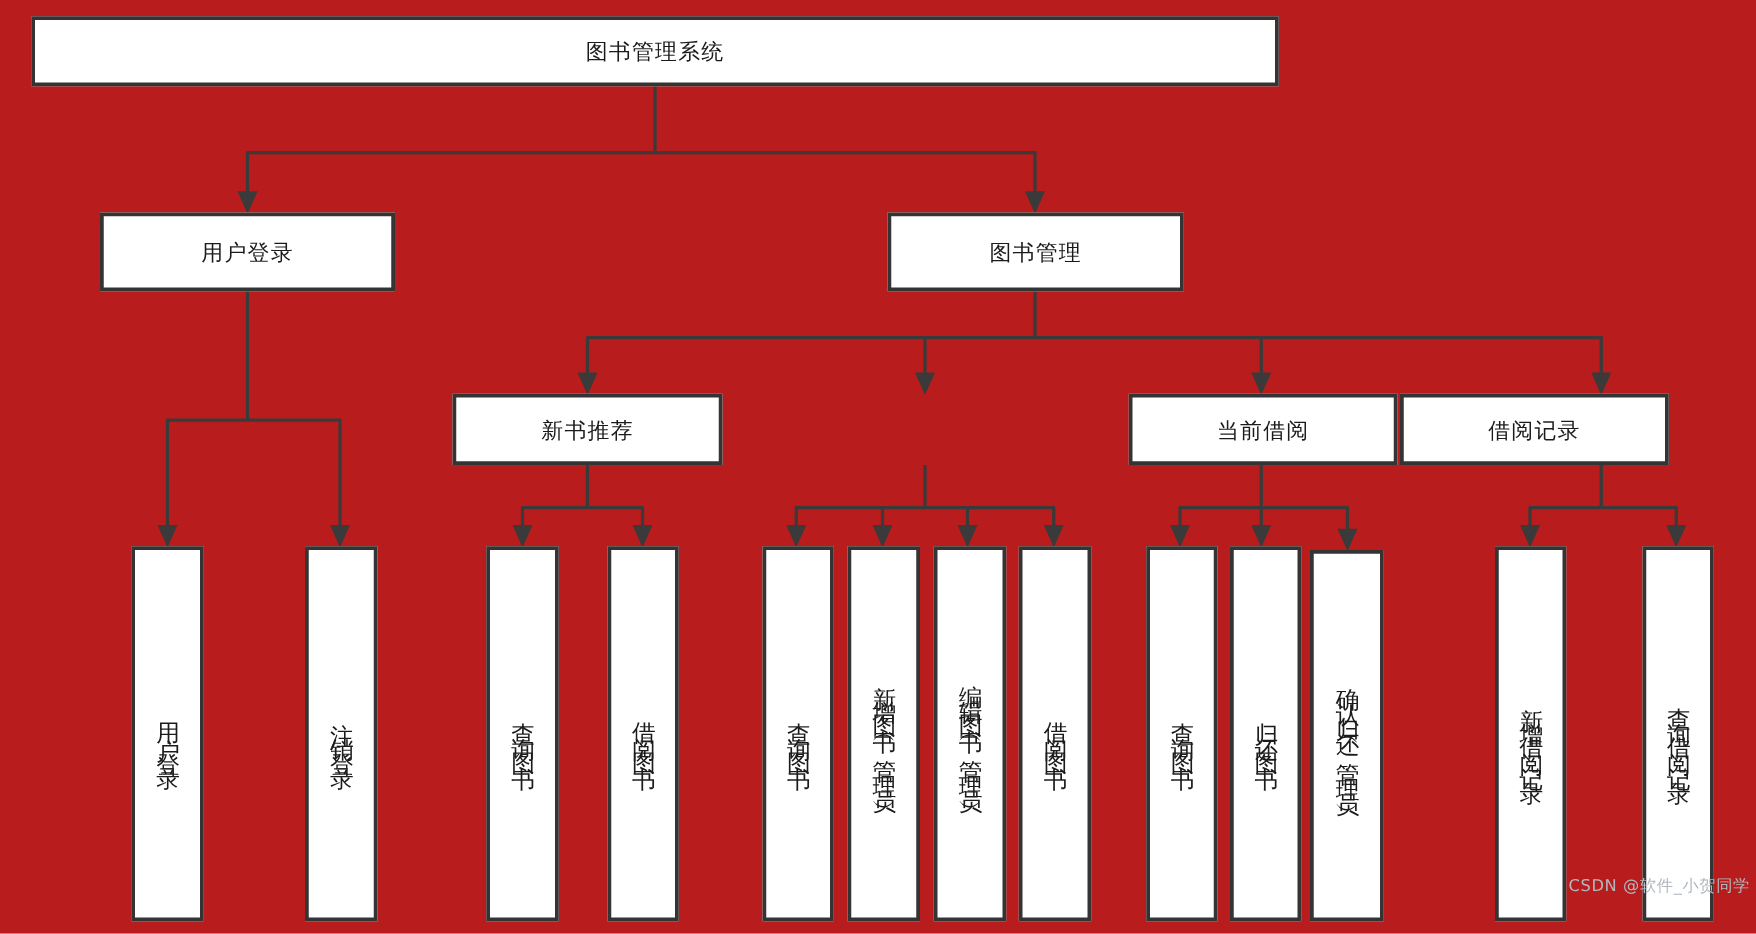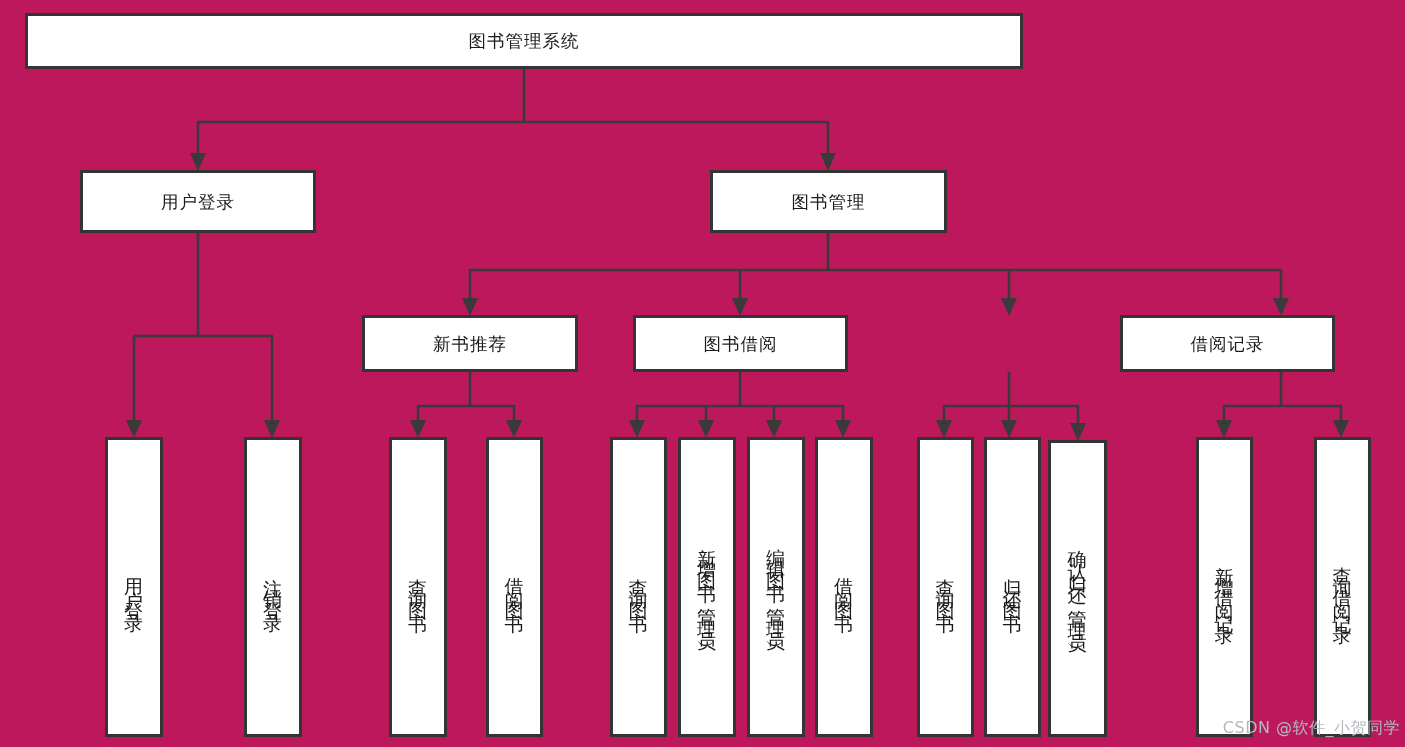--- a/index.html
+++ b/index.html
@@ -4,21 +4,21 @@
 <style>
   html, body {
     margin: 0;
     padding: 0;
     background: #ffffff;
   }
   .canvas {
     position: relative;
     width: 1405px;
     height: 747px;
-    background: #be185d;
+    background: #b91c1c;
     font-family: "DejaVu Sans", "Liberation Sans", sans-serif;
     overflow: hidden;
   }
   .connectors {
     position: absolute;
     left: 0; top: 0;
     width: 1405px;
     height: 747px;
     z-index: 1;
   }
@@ -42,24 +42,24 @@
     writing-mode: vertical-rl;
     text-orientation: mixed;
     font-size: 19px;
     letter-spacing: 12px;
     line-height: 1;
     white-space: nowrap;
   }
   .watermark {
     position: absolute;
     right: 5px;
-    top: 718px;
+    top: 700px;
     z-index: 3;
     color: #b3b8be;
-    font-size: 16px;
+    font-size: 13px;
     letter-spacing: 0.5px;
     white-space: nowrap;
   }
 </style>
 </head>
 <body>
 
 <div class="canvas">
 
   <svg class="connectors" viewBox="0 0 1405 747" xmlns="http://www.w3.org/2000/svg">
@@ -135,22 +135,22 @@
   <div class="box" style="left:80px; top:170px; width:236px; height:63px;">
     <span class="hlabel">用户登录</span>
   </div>
   <div class="box" style="left:362px; top:315px; width:216px; height:57px;">
     <span class="hlabel">新书推荐</span>
   </div>
 
   <div class="box" style="left:710px; top:170px; width:237px; height:63px;">
     <span class="hlabel">图书管理</span>
   </div>
-  <div class="box" style="left:633px; top:315px; width:215px; height:57px;">
-    <span class="hlabel">图书借阅</span>
+  <div class="box" style="left:903px; top:315px; width:215px; height:57px;">
+    <span class="hlabel">当前借阅</span>
   </div>
   <div class="box" style="left:1120px; top:315px; width:215px; height:57px;">
     <span class="hlabel">借阅记录</span>
   </div>
 
   <div class="box leaf" style="left:105px; top:437px; width:58px; height:300px;">
     <span class="vlabel">用户登录</span>
   </div>
   <div class="box leaf" style="left:244px; top:437px; width:58px; height:300px;">
     <span class="vlabel">注销登录</span>

